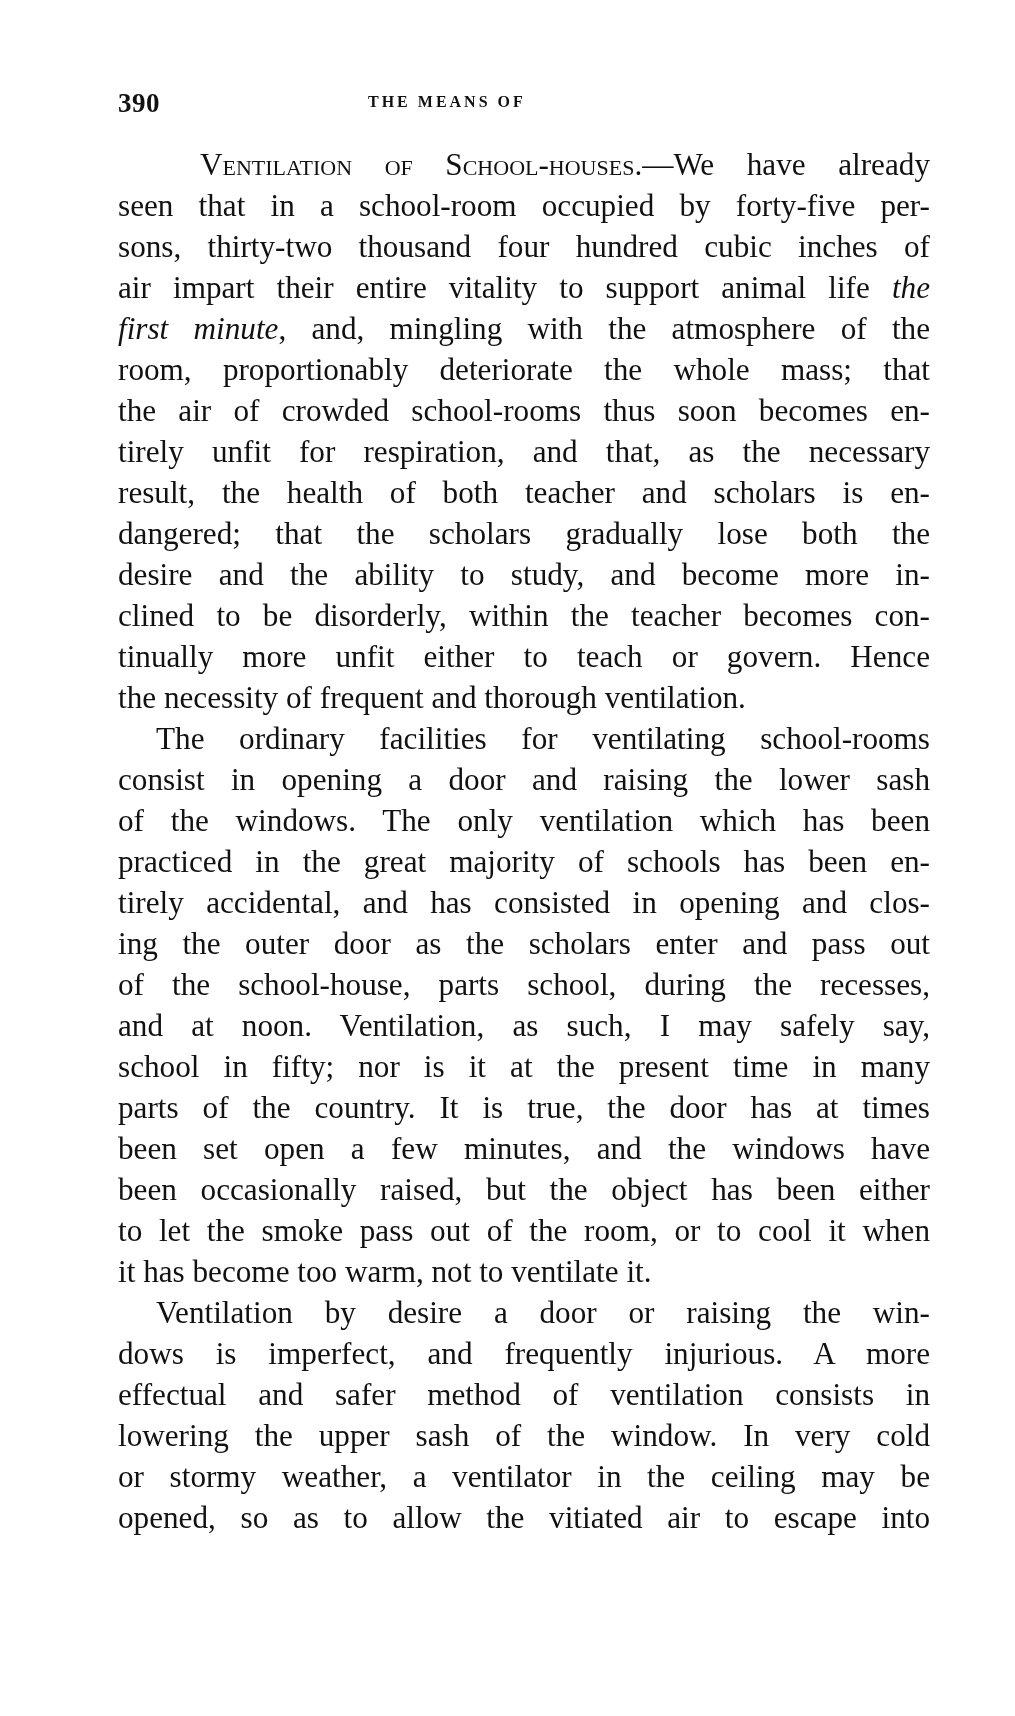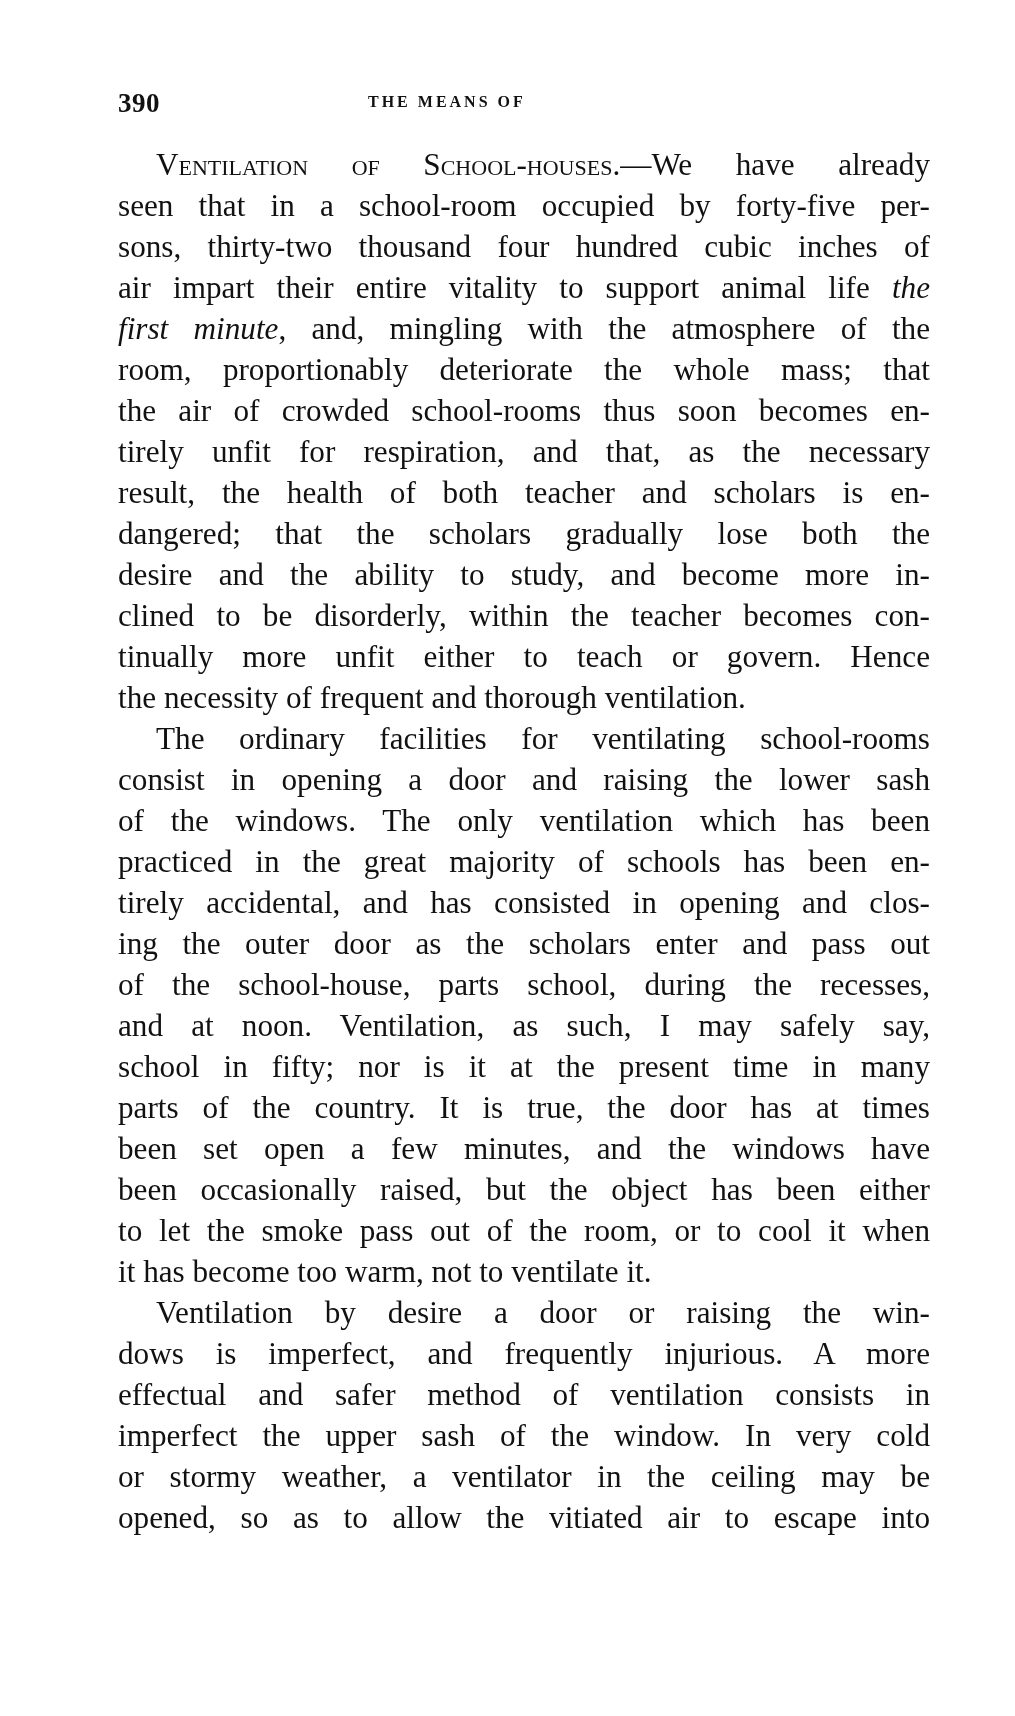--- a/index.html
+++ b/index.html
@@ -20,21 +20,21 @@
     position: absolute; left: 250px; top: 5px;
     font-size: 16px; font-weight: bold; letter-spacing: 3px; text-transform: uppercase;
   }
   .body-text {
     position: absolute; left: 118px; top: 144px; width: 812px;
     font-size: 31.2px; line-height: 41px;
   }
   .line { display: block; white-space: nowrap; text-align: justify; text-align-last: justify; height: 41px; }
   .line.last { text-align-last: left; }
   .line.indent { padding-left: 38px; }
-  .sc { font-variant: small-caps; }
+  .sc { font-variant: small-caps; margin-left: 44px; }
   .it { font-style: italic; }
 </style>
 </head>
 <body>
 
 <div class="page">
   <div class="header">
     <span class="page-number">390</span>
     <span class="running-head">THE MEANS OF</span>
   </div>
@@ -72,18 +72,18 @@
       <span class="line">been set open a few minutes, and the windows have</span>
       <span class="line">been occasionally raised, but the object has been either</span>
       <span class="line">to let the smoke pass out of the room, or to cool it when</span>
       <span class="line last">it has become too warm, not to ventilate it.</span>
     </div>
 
     <div>
       <span class="line indent">Ventilation by desire a door or raising the win-</span>
       <span class="line">dows is imperfect, and frequently injurious.  A more</span>
       <span class="line">effectual and safer method of ventilation consists in</span>
-      <span class="line">imperfect the upper sash of the window.  In very cold</span>
+      <span class="line">lowering the upper sash of the window.  In very cold</span>
       <span class="line">or stormy weather, a ventilator in the ceiling may be</span>
       <span class="line">opened, so as to allow the vitiated air to escape into</span>
     </div>
   </div>
 </div>
 
 </body></html>

